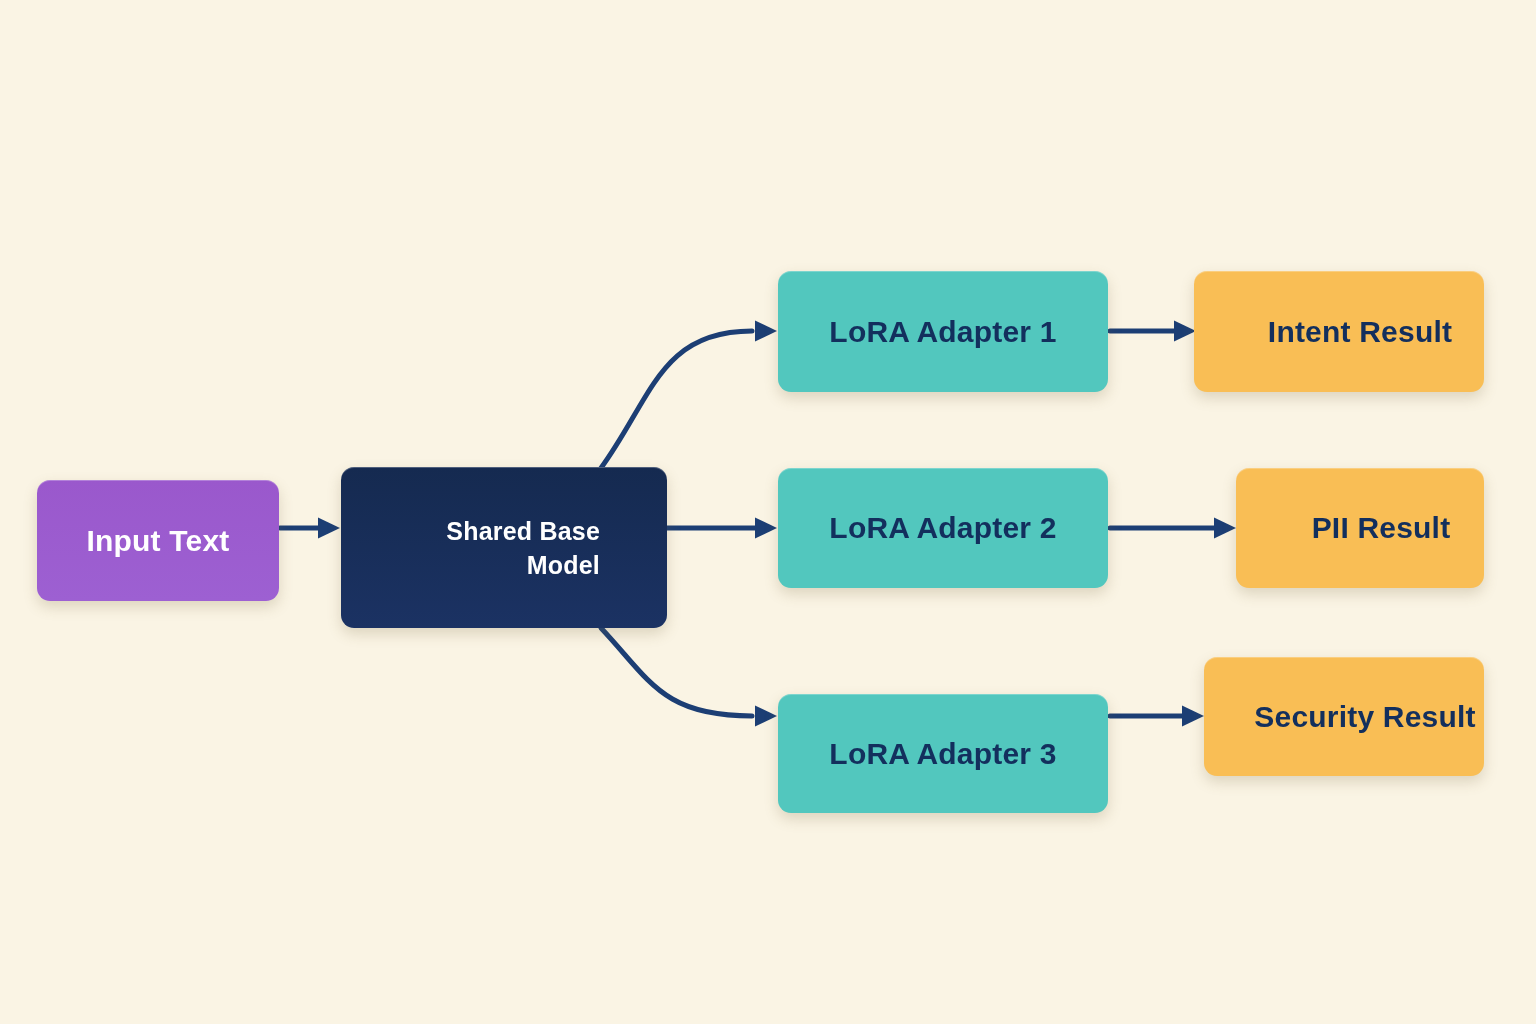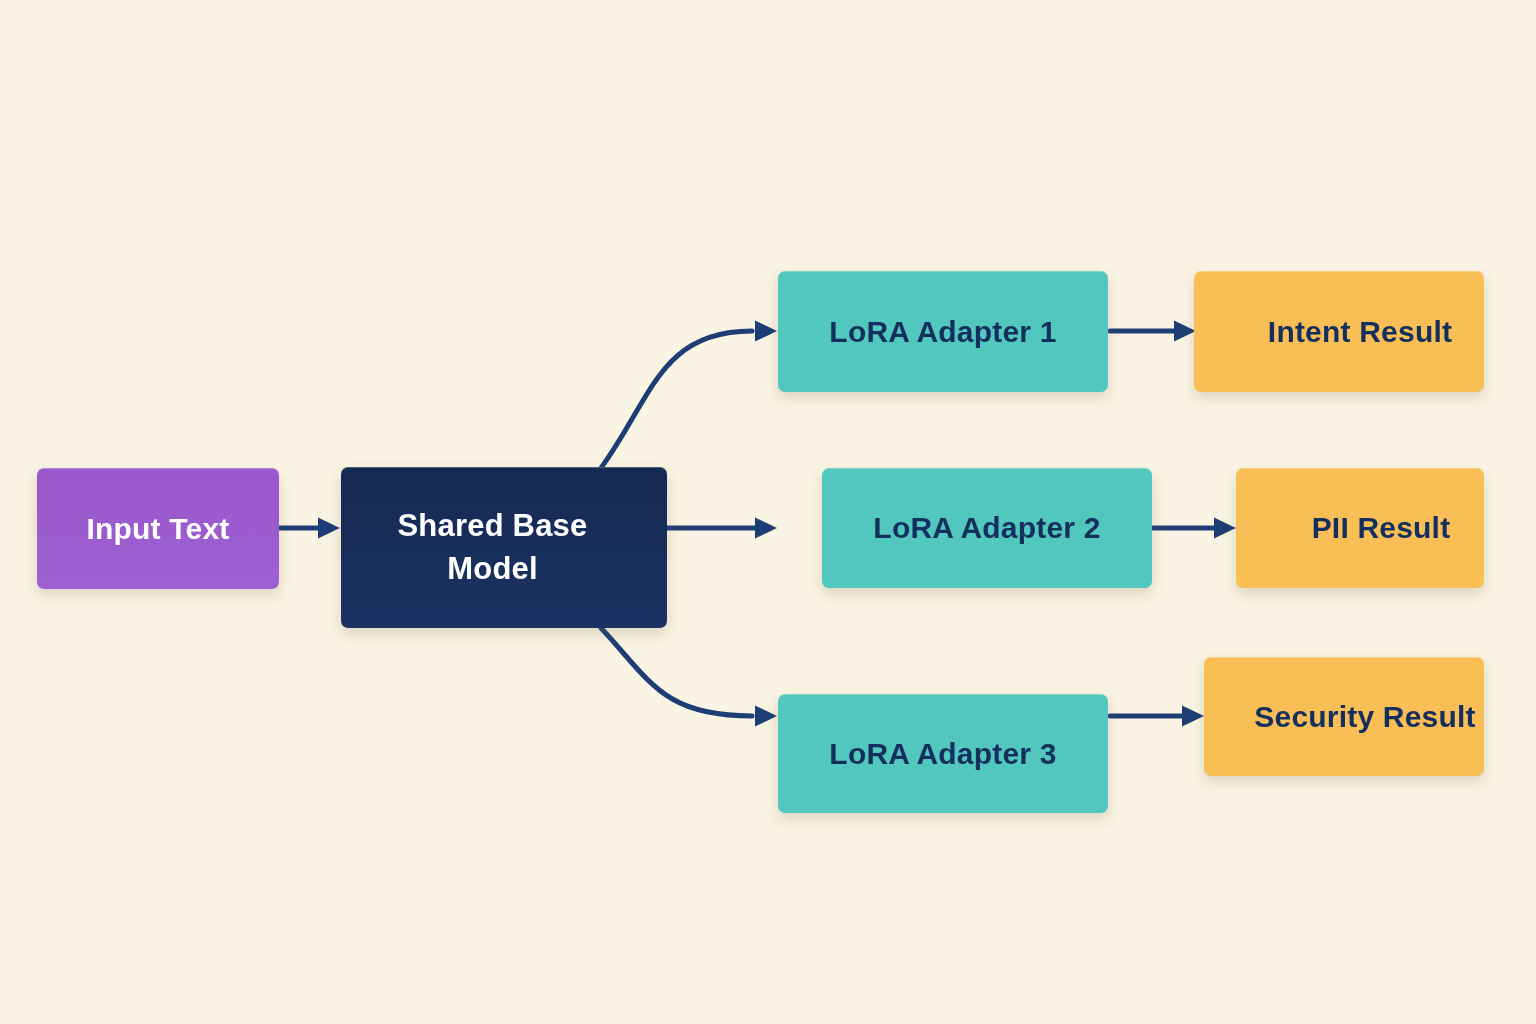--- a/index.html
+++ b/index.html
@@ -31,57 +31,57 @@
     stroke-linecap: round;
   }
   .connector-layer polygon {
     fill: var(--arrow, #1C3E74);
   }
   .node {
     position: absolute;
     display: flex;
     align-items: center;
     justify-content: center;
-    border-radius: 7px;
+    border-radius: 13px;
     box-shadow: 0 6px 14px rgba(120, 100, 60, 0.22),
                 inset 0 1px 0 rgba(255, 255, 255, 0.25);
     font-weight: 700;
     font-size: 30px;
     letter-spacing: 0.2px;
     text-align: center;
     box-sizing: border-box;
   }
   .node-input {
-    left: 37px; top: 468px;
+    left: 37px; top: 480px;
     width: 242px; height: 121px;
     background: linear-gradient(180deg, var(--input, #9A58CC), #9D60D2);
     color: var(--text_light, #FFFFFF);
   }
   .node-base {
     left: 341px; top: 467px;
     width: 326px; height: 161px;
     background: linear-gradient(180deg, #152A50, var(--base, #1B3263));
     color: var(--text_light, #FFFFFF);
     justify-content: flex-start;
     padding-left: 44px;
-    text-align: center;
-    font-size: 31px;
+    text-align: right;
+    font-size: 25px;
   }
   .node-base .node-label {
     max-width: 215px;
     line-height: 1.36;
   }
   .node-adapter {
     background: var(--adapter, #52C7BE);
     color: var(--text_dark, #132F5D);
     left: 778px;
     width: 330px;
   }
   .node-adapter-1 { top: 271px; height: 121px; }
-  .node-adapter-2 { top: 468px; height: 120px; margin-left: 44px; }
+  .node-adapter-2 { top: 468px; height: 120px; }
   .node-adapter-3 { top: 657px; height: 119px; margin-top: 37px; }
   .node-result {
     background: var(--result, #F9BE55);
     color: var(--text_dark, #132F5D);
     padding-left: 42px;
   }
   .node-result-1 { left: 1194px; top: 271px; width: 290px; height: 121px; }
   .node-result-2 { left: 1236px; top: 468px; width: 248px; height: 120px; }
   .node-result-3 { left: 1204px; top: 657px; width: 280px; height: 119px; }
 </style>

